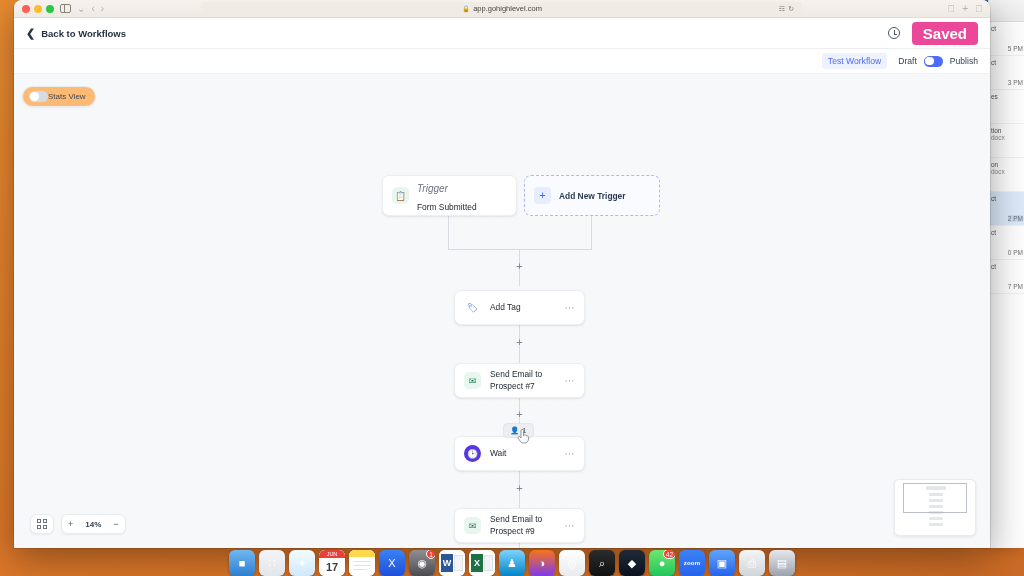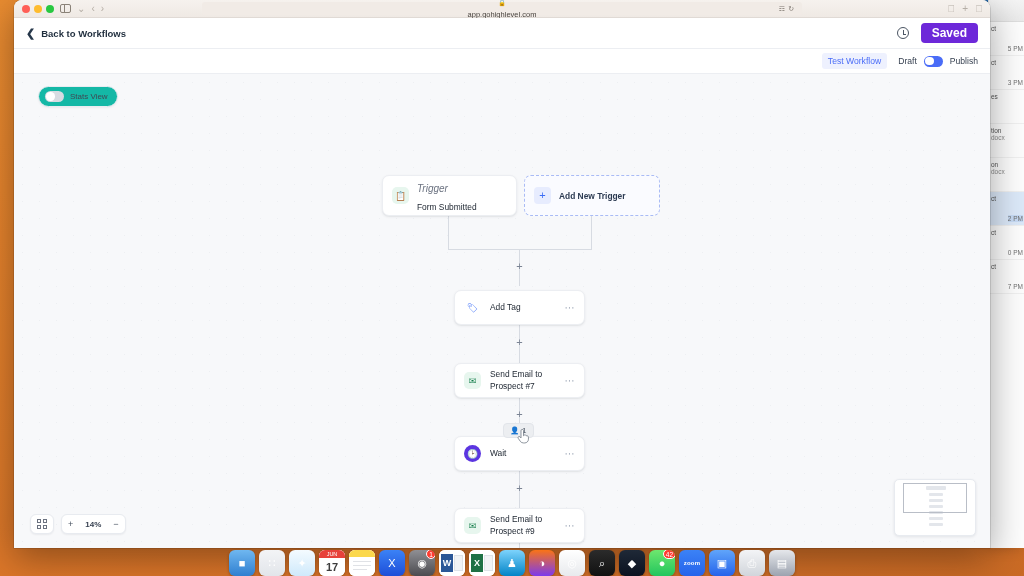--- a/index.html
+++ b/index.html
@@ -55,21 +55,21 @@
   .lights i { width: 8px; height: 8px; border-radius: 50%; display: block; }
   .lights .r { background: #ff5f57; } .lights .y { background: #febc2e; } .lights .g { background: #28c840; }
   .chrome-ico { color: #8a8278; font-size: 10px; line-height: 1; display: flex; align-items: center; }
   .chrome-ico.dim { color: #b5aea6; }
   .sidebar-glyph { width: 11px; height: 9px; border: 1.1px solid #8a8278; border-radius: 2px; position: relative; }
   .sidebar-glyph:before { content:""; position:absolute; left:3px; top:-1px; bottom:-1px; width:1.1px; background:#8a8278; }
   .urlbar {
     position: absolute; left: 50%; transform: translateX(-50%);
     width: 600px; height: 13px; background: #f1ebe6; border-radius: 3px;
     display: flex; align-items: center; justify-content: center; gap: 3px;
-    font-size: 7.5px; color: #4a4540; flex-direction: column;
+    font-size: 7.5px; color: #4a4540;
   }
   .urlbar .lock { font-size: 6.5px; color: #7d766f; }
   .url-right { position: absolute; right: 8px; top: 50%; transform: translateY(-50%); display: flex; gap: 3px; align-items: center; font-size: 7px; color: #7d766f; }
   .chrome-right { margin-left: auto; display: flex; gap: 8px; align-items: center; }
 
   
   .app { position: absolute; left: 0; top: 18px; right: 0; bottom: 0; background: #fff; }
   .app-header {
     height: 31px; border-bottom: 1px solid #eceef2;
     display: flex; align-items: center; padding: 0 12px; position: relative; background: #fff;
@@ -80,21 +80,21 @@
     position: absolute; left: 50%; transform: translateX(-50%);
     display: flex; align-items: center; gap: 7px;
   }
   .wf-title { font-size: 11.5px; font-weight: 700; color: #19212c; letter-spacing: .1px; }
   .pencil { font-size: 9px; color: #4b5563; transform: rotate(0deg); }
   .hdr-right { margin-left: auto; display: flex; align-items: center; gap: 12px; }
   .hist-ico { width: 12px; height: 12px; border-radius: 50%; border: 1.2px solid #4b5563; position: relative; }
   .hist-ico:before { content:""; position:absolute; left:50%; top:2.2px; width:1.1px; height:4px; background:#4b5563; }
   .hist-ico:after { content:""; position:absolute; left:50%; top:5.6px; width:3px; height:1.1px; background:#4b5563; }
   .saved-btn {
-    background: #6d28d9; color: #fff; font-size: 12px; font-weight: 600;
+    background: #ec4899; color: #fff; font-size: 15px; font-weight: 600;
     border-radius: 4px; padding: 4px 11px; cursor: pointer; line-height: 1;
   }
 
   .tabbar {
     height: 25px; border-bottom: 1px solid #eceef2; display: flex; align-items: stretch;
     padding: 0 12px; position: relative; background: #fff;
   }
   .tabs { position: absolute; left: 50%; transform: translateX(-50%); display: flex; gap: 18px; height: 100%; }
   .tab {
     display: flex; align-items: center; font-size: 8.6px; color: #6b7280; cursor: pointer;
@@ -116,23 +116,23 @@
 
   
   .canvas { position: absolute; left: 0; top: 56px; right: 0; bottom: 0; background: #f7f8fa; overflow: hidden; }
   .canvas:before {
     content: ""; position: absolute; inset: 0;
     background-image: radial-gradient(#e4e7ec 0.7px, transparent 0.7px);
     background-size: 17px 17px; opacity: .55;
   }
 
   .stats-view {
-    position: absolute; left: 24px; top: 12px; z-index: 6;
-    display: flex; align-items: center; gap: 6px;
-    background: #14b8a6; border: 1px solid #e9ecf1; border-radius: 14px;
+    position: absolute; left: 8px; top: 12px; z-index: 6;
+    display: flex; align-items: center; gap: 0;
+    background: #fdba74; border: 1px solid #e9ecf1; border-radius: 14px;
     padding: 4px 9px 4px 6px; box-shadow: 0 1px 2px rgba(16,24,40,.05);
   }
   .stats-view span { font-size: 8px; color: #3f4854; }
 
   
   .flow { position: absolute; left: 0; top: 0; right: 0; bottom: 0; }
   .node {
     position: absolute; background: #fff; border: 1px solid #eceef2; border-radius: 7px;
     box-shadow: 0 1px 3px rgba(16,24,40,.07), 0 1px 1px rgba(16,24,40,.03);
     display: flex; align-items: center; z-index: 3;

